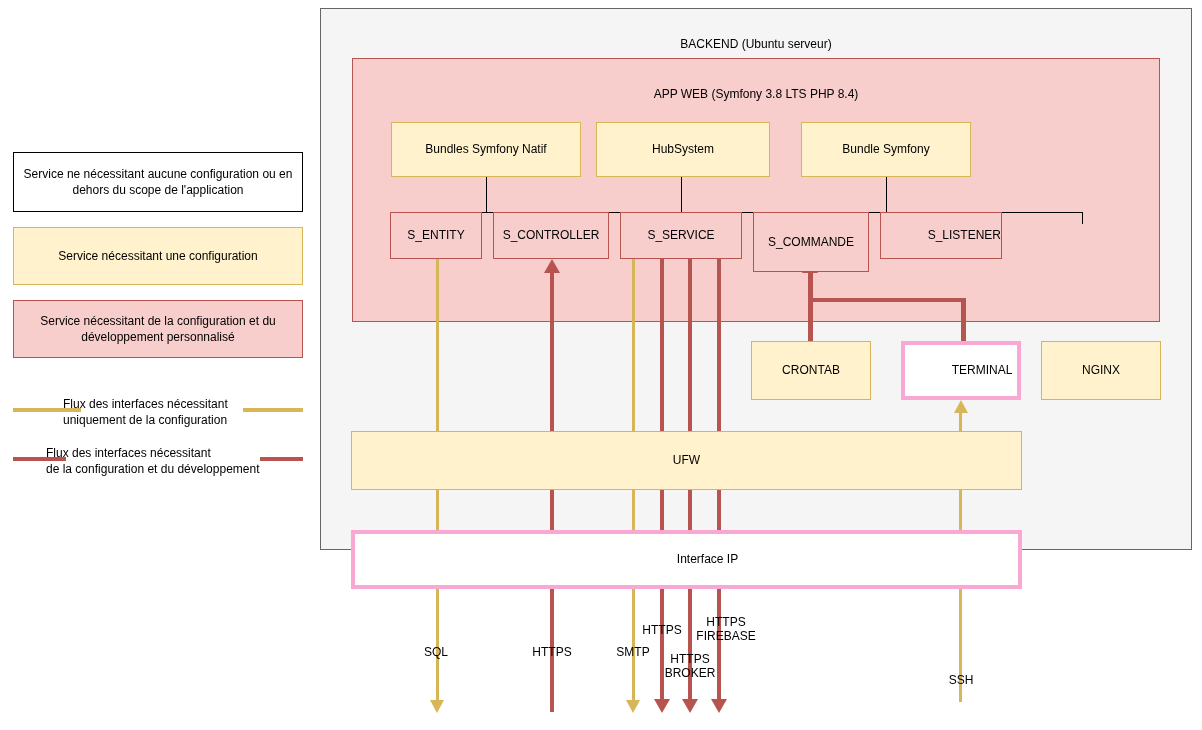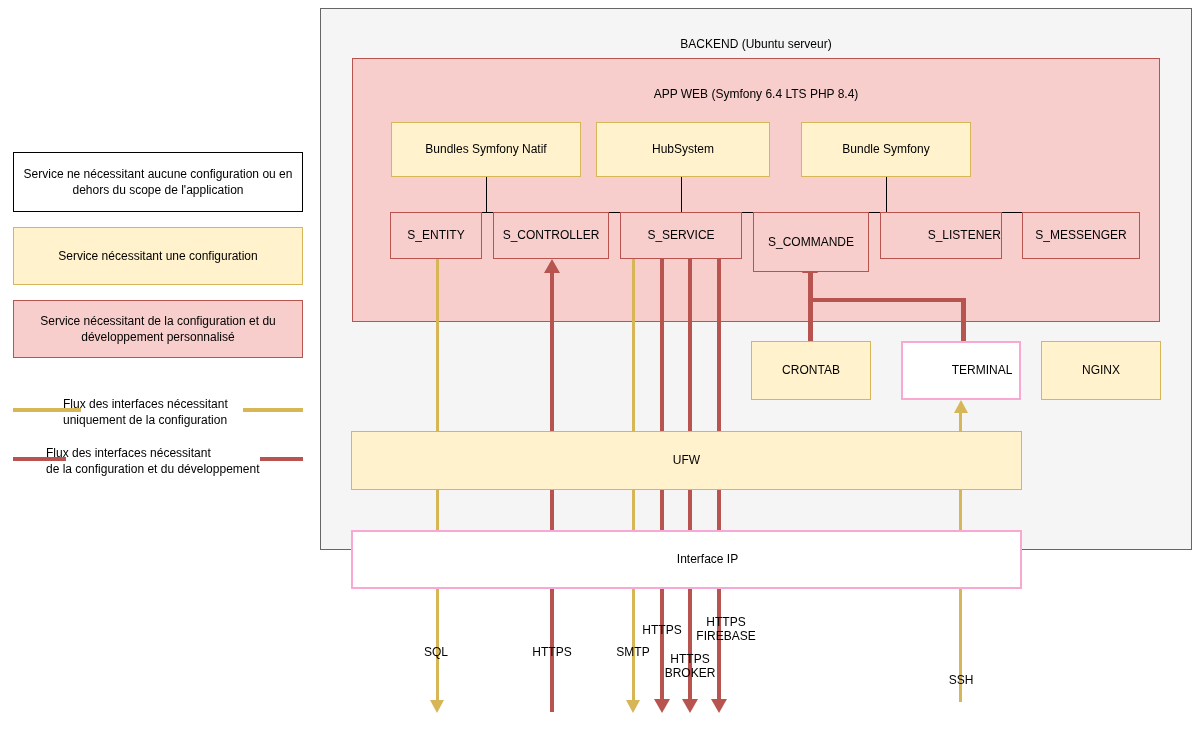--- a/index.html
+++ b/index.html
@@ -18,21 +18,21 @@
     position:absolute;
     box-sizing:border-box;
     display:flex;
     align-items:center;
     justify-content:center;
     text-align:center;
     line-height:1.25;
     font-size:12px;
     z-index:4;
   }
-  .box-white{background:#ffffff;border:2px solid #f9a8d4;padding-left:42px;}
+  .box-white{background:#ffffff;border:4px solid #f9a8d4;padding-left:42px;}
   .box-yellow{background:#fff2cc;border:1px solid #d6b656;}
   .box-red{background:#f8cecc;border:1px solid #b85450;}
 
   .panel-backend{
     position:absolute;
     box-sizing:border-box;
     background:#f5f5f5;
     border:1px solid #666666;
     z-index:1;
   }
@@ -128,21 +128,21 @@
   <div class="legend-seg" style="left:13px;top:457px;width:53px;background:#b85450;"></div>
   <div class="legend-seg" style="left:260px;top:457px;width:43px;background:#b85450;"></div>
   <div class="legend-text" style="left:46px;top:446px;width:225px;">Flux des interfaces nécessitant
 de la configuration et du développement</div>
 
   <div class="panel-backend" style="left:320px;top:8px;width:872px;height:542px;">
     <div class="panel-title" style="top:28px;">BACKEND (Ubuntu serveur)</div>
   </div>
 
   <div class="panel-appweb" style="left:352px;top:58px;width:808px;height:264px;">
-    <div class="panel-title" style="top:28px;">APP WEB (Symfony 6.4 LTS PHP 8.4)</div>
+    <div class="panel-title" style="top:28px;">APP WEB (Symfony 3.8 LTS PHP 8.4)</div>
   </div>
 
   <div class="tree tree-v" style="left:486px;top:177px;height:36px;"></div>
   <div class="tree tree-v" style="left:681px;top:177px;height:36px;"></div>
   <div class="tree tree-v" style="left:886px;top:177px;height:36px;"></div>
   <div class="tree tree-h" style="left:436px;top:212px;width:646px;"></div>
   <div class="tree tree-v" style="left:436px;top:212px;height:12px;"></div>
   <div class="tree tree-v" style="left:551px;top:212px;height:12px;"></div>
   <div class="tree tree-v" style="left:681px;top:212px;height:12px;"></div>
   <div class="tree tree-v" style="left:811px;top:212px;height:12px;"></div>
@@ -167,23 +167,20 @@
   </div>
   <div class="box box-red" style="left:620px;top:212px;width:122px;height:47px;">
     <span>S_SERVICE</span>
   </div>
   <div class="box box-red" style="left:753px;top:212px;width:116px;height:60px;">
     <span>S_COMMANDE</span>
   </div>
   <div class="box box-red" style="left:880px;top:212px;width:122px;height:47px;justify-content:flex-end;">
     <span>S_LISTENER</span>
   </div>
-  <div class="box box-red" style="left:1022px;top:212px;width:118px;height:47px;">
-    <span>S_MESSENGER</span>
-  </div>
 
   <div class="box box-yellow" style="left:751px;top:341px;width:120px;height:59px;">
     <span>CRONTAB</span>
   </div>
   <div class="box box-white" style="left:901px;top:341px;width:120px;height:59px;">
     <span>TERMINAL</span>
   </div>
   <div class="box box-yellow" style="left:1041px;top:341px;width:120px;height:59px;">
     <span>NGINX</span>
   </div>

